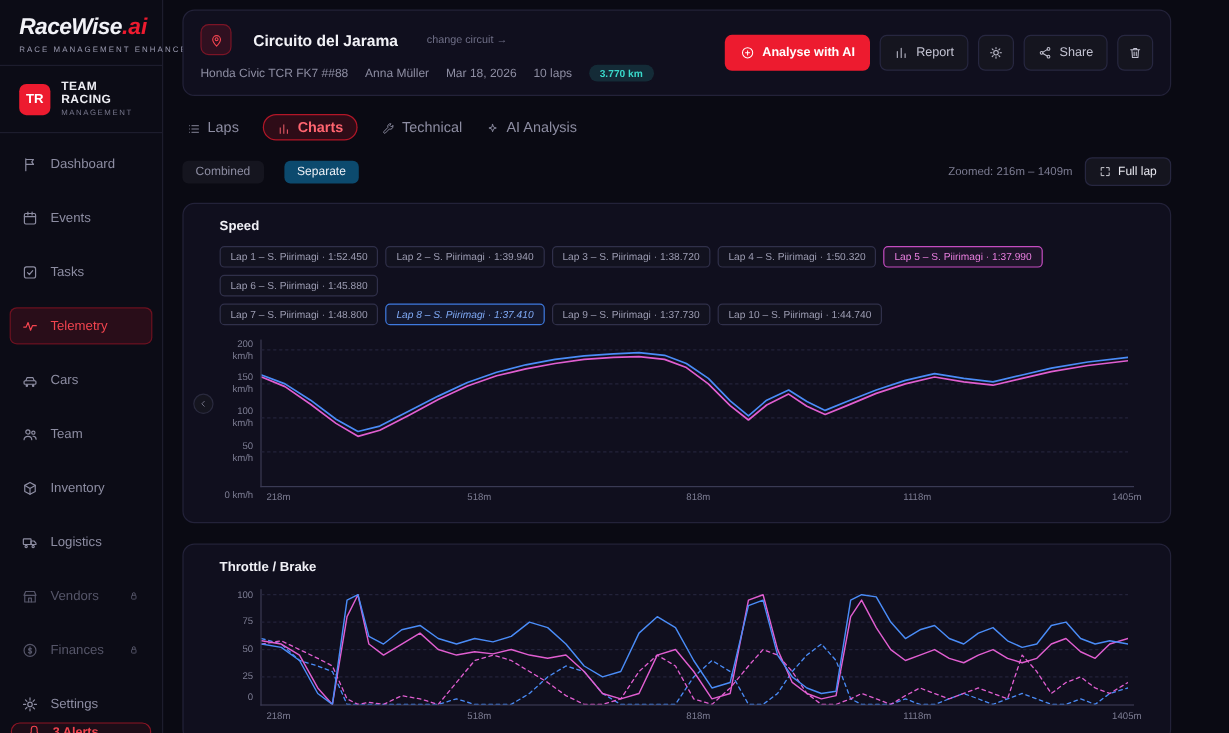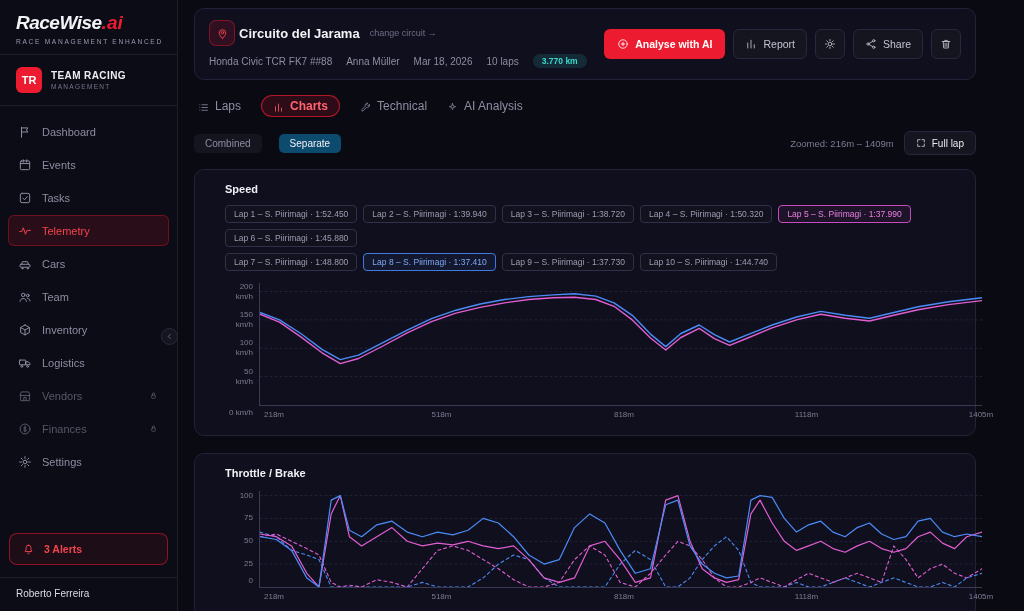--- a/index.html
+++ b/index.html
@@ -3,33 +3,33 @@
 <meta charset="utf-8">
 <style>
   * { margin:0; padding:0; box-sizing:border-box; }
   html,body { width:1024px; height:611px; overflow:hidden; background:#0a0a13;
     font-family:"Liberation Sans", sans-serif; }
   svg { stroke:currentColor; fill:none; stroke-width:1.7; stroke-linecap:round; stroke-linejoin:round; }
 
   .app { width:1024px; height:611px; display:flex; background:#0a0a13; position:relative; }
 
   
-  .sidebar { width:178px; flex:none; background:#0c0c16; border-right:1px solid #1d1d2d;
+  .sidebar { width:136px; flex:none; background:#0c0c16; border-right:1px solid #1d1d2d;
     display:flex; flex-direction:column; }
   .logo { padding:12px 16px 9px; }
   .logo-main { font-size:19px; font-weight:bold; font-style:italic; color:#f2f2f7; letter-spacing:-0.5px; }
   .logo-suffix { font-size:19px; font-weight:bold; font-style:italic; color:#ed1b2f; }
   .tagline { font-size:6.6px; letter-spacing:1.7px; color:#9a9ab0; margin-top:4px; white-space:nowrap; }
   .divider { height:1px; background:#1d1d2d; flex:none; }
   .team { display:flex; align-items:center; gap:9px; padding:12px 16px; cursor:pointer; }
   .team-badge { width:26px; height:26px; border-radius:6px; background:#ed1b2f; color:#fff;
     font-size:11px; font-weight:bold; display:flex; align-items:center; justify-content:center; flex:none; }
   .team-name { display:block; font-size:10px; font-weight:bold; color:#ededf3; letter-spacing:0.4px; }
   .team-sub { display:block; font-size:6.5px; color:#77778c; letter-spacing:1.3px; margin-top:2px; }
-  .nav { padding:10px 8px 0; display:flex; flex-direction:column; gap:2px; }
+  .nav { padding:10px 8px 0; display:flex; flex-direction:column; gap:14px; }
   .nav-item { display:flex; align-items:center; gap:10px; padding:0 9px; height:31px; border-radius:6px;
     color:#8d8da2; font-size:11px; cursor:pointer; border:1px solid transparent; }
   .nav-item .nav-ic { width:14px; height:14px; display:flex; flex:none; }
   .nav-item .nav-ic svg { width:14px; height:14px; }
   .nav-item.active { background:rgba(237,27,47,0.13); border-color:rgba(237,27,47,0.35); color:#f2444f; }
   .nav-item.locked { color:#565669; }
   .lock-right { margin-left:auto; display:flex; }
   .lock-right svg { width:11px; height:11px; }
   .spacer { flex:1; }
   .alerts { margin:0 9px 12px; height:32px; border:1px solid rgba(237,27,47,0.55);
@@ -41,21 +41,21 @@
   .collapse { position:absolute; left:161px; top:328px; width:17px; height:17px; border-radius:50%;
     background:#15151f; border:1px solid #2a2a3e; color:#8d8da2; display:flex; align-items:center;
     justify-content:center; cursor:pointer; z-index:6; }
   .collapse svg { width:9px; height:9px; }
 
   
   .main { flex:1; padding:8px 48px 0 16px; overflow:hidden; }
 
   .header-card { background:#100f1e; border:1px solid #232239; border-radius:10px;
     padding:11px 14px; display:flex; align-items:center; justify-content:space-between; }
-  .circuit-row { display:flex; align-items:center; gap:4px; }
+  .circuit-row { display:flex; align-items:center; gap:18px; }
   .circuit-ic { width:26px; height:26px; border-radius:7px; background:rgba(237,27,47,0.15);
     border:1px solid rgba(237,27,47,0.4); color:#f2444f; display:flex; align-items:center;
     justify-content:center; flex:none; }
   .circuit-ic svg { width:13px; height:13px; }
   .circuit-name { font-size:13px; font-weight:bold; color:#f2f2f7; }
   .change-link { font-size:9px; color:#6e6e86; margin-left:6px; cursor:pointer; }
   .meta-row { display:flex; align-items:center; gap:14px; margin-top:8px; font-size:10px; color:#8d8da2; }
   .badge-teal { background:rgba(47,211,198,0.15); color:#3ad9cb; border-radius:9px; padding:2px 9px;
     font-size:8.5px; font-weight:bold; }
   .hc-right { display:flex; align-items:center; gap:8px; }
@@ -81,21 +81,21 @@
   .zoom-text { font-size:9.5px; color:#7c7c92; }
   .full-lap { height:24px; font-size:10px; color:#e8e8f0; }
   .full-lap svg { width:10px; height:10px; }
 
   .card { background:#100f1e; border:1px solid #232239; border-radius:10px; padding:13px 30px; margin-top:14px; }
   .card-title { font-size:11px; font-weight:bold; color:#f0f0f6; }
   .chips { display:flex; flex-wrap:wrap; gap:6px; margin-top:10px; }
   .chip { border:1px solid #30304a; border-radius:4px; padding:3px 8px; font-size:8.5px; color:#9c9cb2;
     background:#12121f; cursor:pointer; white-space:nowrap; }
   .chip.pink { border-color:#c44cc0; color:#ea7fe0; background:rgba(224,94,208,0.07); }
-  .chip.blue { border-color:#3f7ae0; color:#7fa9f5; background:rgba(74,140,247,0.08); }
+  .chip.blue { border-color:#3f7ae0; color:#7fa9f5; background:rgba(74,140,247,0.08);font-style:italic; }
 
   .chart { display:grid; grid-template-columns:34px 1fr; margin-top:12px; }
   .y-axis { position:relative; }
   .plot { border-left:1px solid #3a3a54; border-bottom:1px solid #3a3a54; }
   .plot svg { display:block; }
   .x-axis { grid-column:2; position:relative; height:16px; }
   .ytick { position:absolute; right:6px; transform:translateY(-50%); text-align:right; font-size:8px;
     color:#7c7c92; line-height:1.25; }
   .xtick { position:absolute; top:4px; transform:translateX(-50%); font-size:8px; color:#7c7c92; }
 </style>

